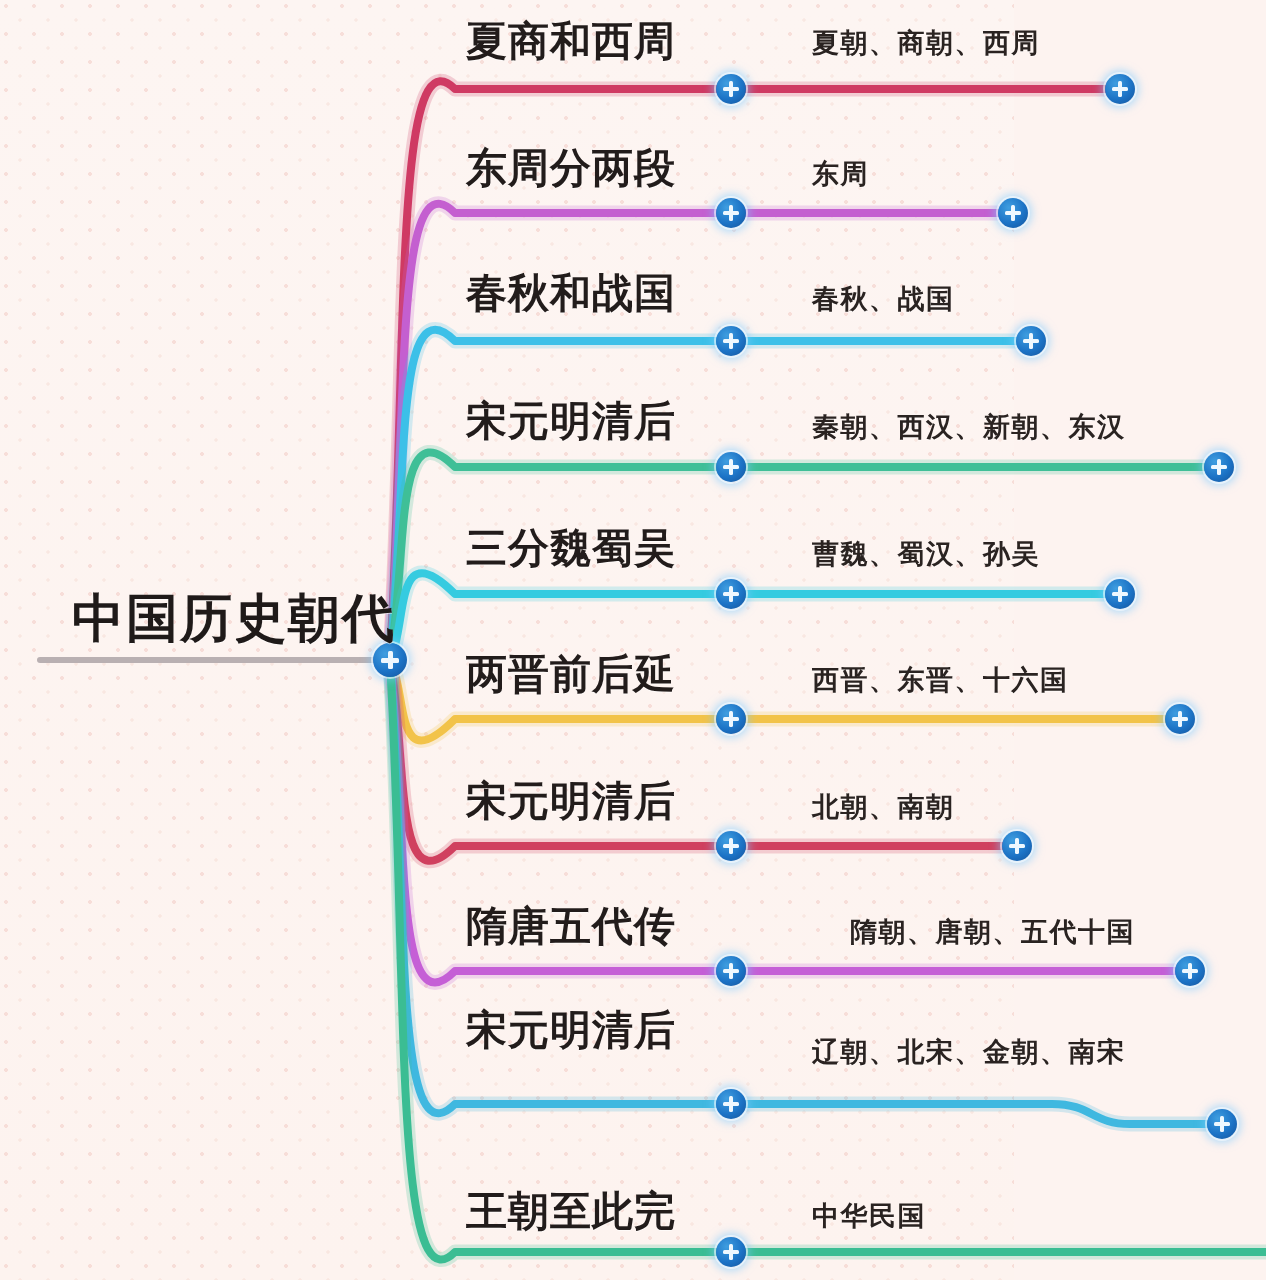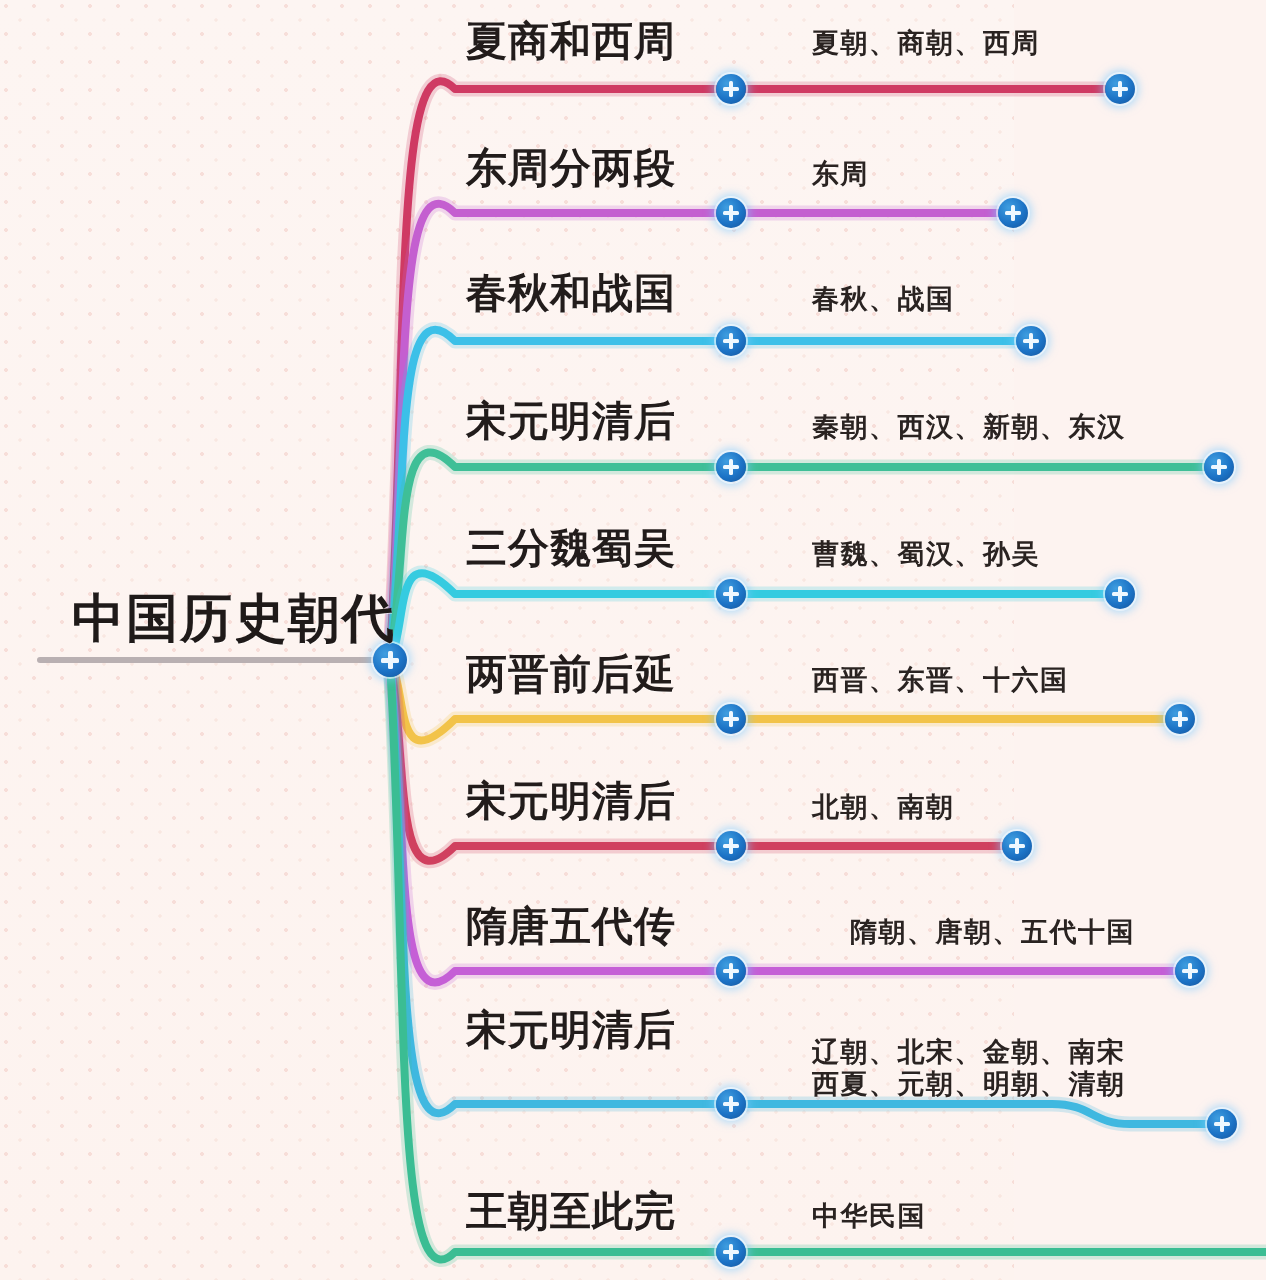--- a/index.html
+++ b/index.html
@@ -155,21 +155,21 @@
       <div class="branch-detail" style="left: 812px; top: 411px;"><div>秦朝、西汉、新朝、东汉</div></div>
       <div class="branch-label" style="left: 466px; top: 527px; text-align: right;">三分魏蜀吴</div>
       <div class="branch-detail" style="left: 812px; top: 538px;"><div>曹魏、蜀汉、孙吴</div></div>
       <div class="branch-label" style="left: 466px; top: 653px;">两晋前后延</div>
       <div class="branch-detail" style="left: 812px; top: 664px;"><div>西晋、东晋、十六国</div></div>
       <div class="branch-label" style="left: 466px; top: 780px;">宋元明清后</div>
       <div class="branch-detail" style="left: 812px; top: 791px;"><div>北朝、南朝</div></div>
       <div class="branch-label" style="left: 466px; top: 905px;">隋唐五代传</div>
       <div class="branch-detail" style="left: 812px; top: 916px; margin-left: 38px;"><div>隋朝、唐朝、五代十国</div></div>
       <div class="branch-label" style="left: 466px; top: 1009px;">宋元明清后</div>
-      <div class="branch-detail" style="left: 812px; top: 1036px;"><div>辽朝、北宋、金朝、南宋</div><div>西夏、元朝、明朝、清朝</div></div>
+      <div class="branch-detail" style="left: 812px; top: 1036px;"><div>辽朝、北宋、金朝、南宋</div></div>
       <div class="branch-label" style="left: 466px; top: 1190px;">王朝至此完</div>
       <div class="branch-detail" style="left: 812px; top: 1200px;"><div>中华民国</div></div>
     </div>
   <div id="nodes">
       <div class="node small" style="left: 731px; top: 89px;"></div>
       <div class="node small" style="left: 1120px; top: 89px;"></div>
       <div class="node small" style="left: 731px; top: 213px;"></div>
       <div class="node small" style="left: 1013px; top: 213px;"></div>
       <div class="node small" style="left: 731px; top: 341px;"></div>
       <div class="node small" style="left: 1031px; top: 341px;"></div>

